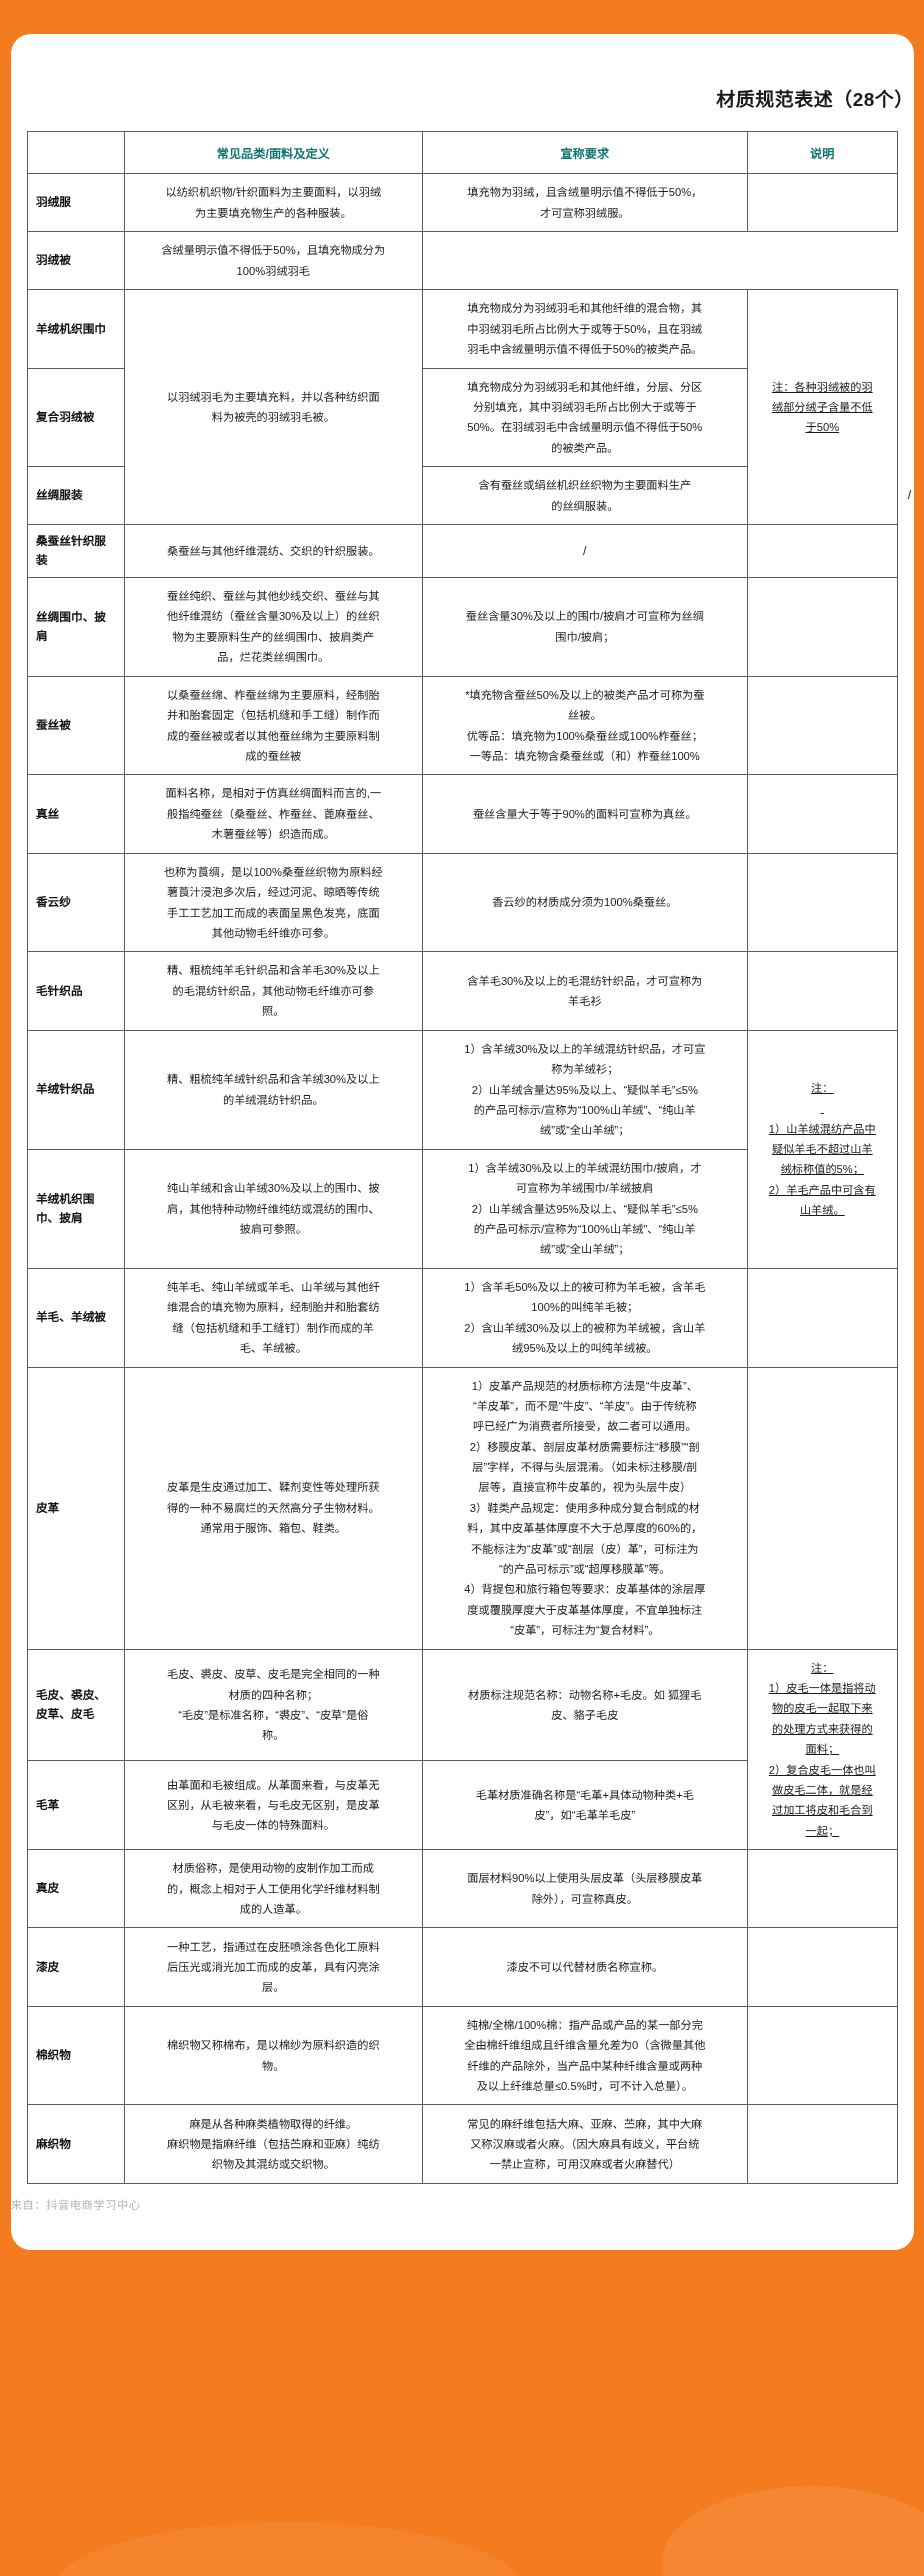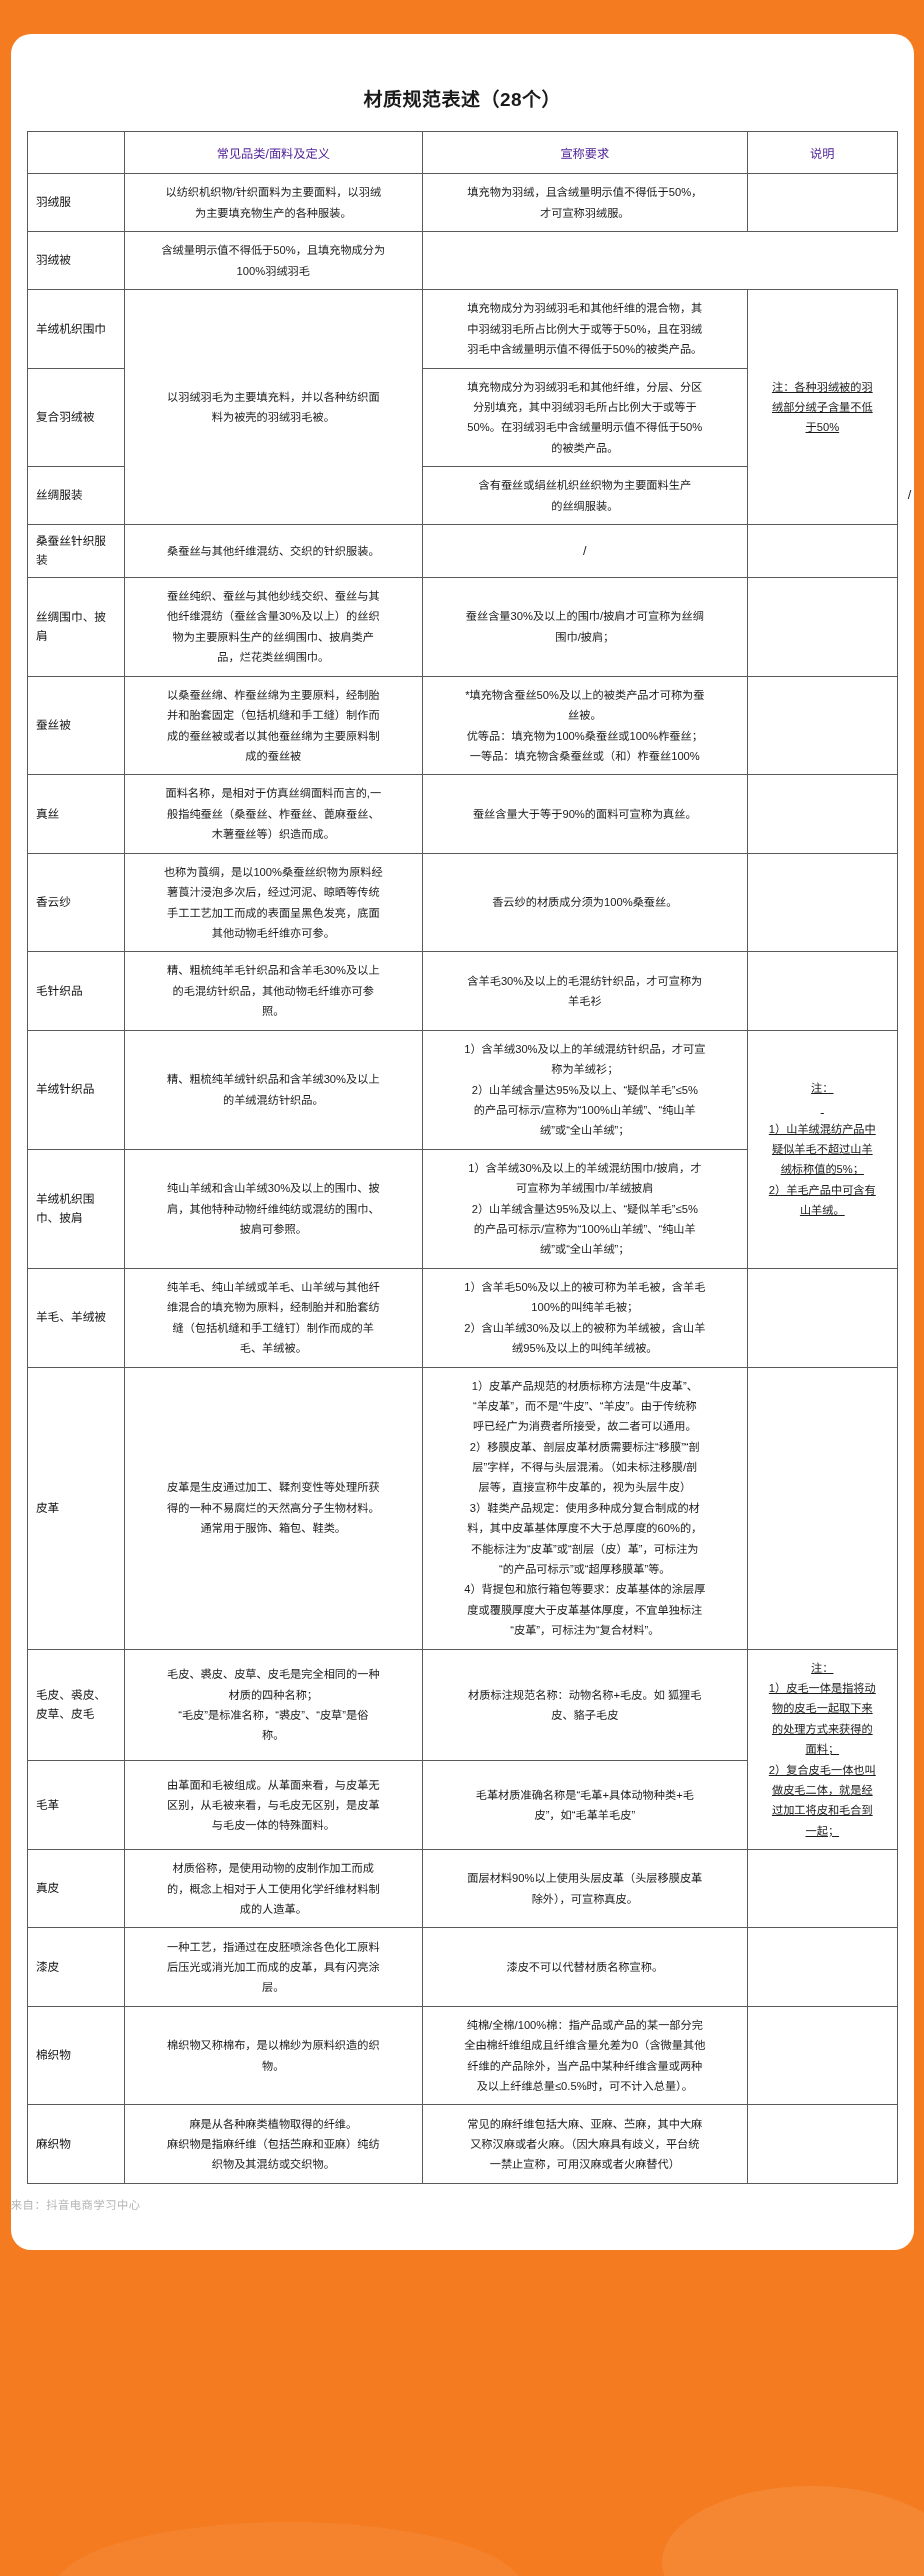--- a/index.html
+++ b/index.html
@@ -27,21 +27,21 @@
     left: 10.8px;
     top: 34px;
     width: 903px;
     background: #FFFFFF;
     border-radius: 20px;
     box-sizing: border-box;
     padding: 0 0 38px 0;
     overflow: hidden;
   }
   .doc-title {
-    text-align: center;
+    text-align: right;
     font-size: 19px;
     font-weight: bold;
     color: #1a1a1a;
     letter-spacing: 0.5px;
     padding: 50px 0 20px 0;
     margin: 0;
   }
   table.spec {
     border-collapse: collapse;
     width: 870px;
@@ -55,29 +55,29 @@
   table.spec col.c-note  { width: 150px; }
 
   table.spec th, table.spec td {
     border: 0.9px solid #5a5a5a;
     vertical-align: middle;
     box-sizing: border-box;
   }
   table.spec thead th {
     text-align: center;
     font-size: 12.2px;
-    font-weight: normal;
-    color: #4c1d95;
+    font-weight: bold;
+    color: #0f766e;
     padding: 11.7px 5.4px;
     background: #fff;
   }
   td.cat {
     text-align: left;
     font-size: 11.7px;
-    font-weight: normal;
+    font-weight: bold;
     color: #111;
     padding: 7.2px 8.1px;
     line-height: 1.6;
   }
   td.body {
     text-align: center;
     font-size: 11.2px;
     color: #1a1a1a;
     padding: 8.1px 10px;
     line-height: 1.82;

